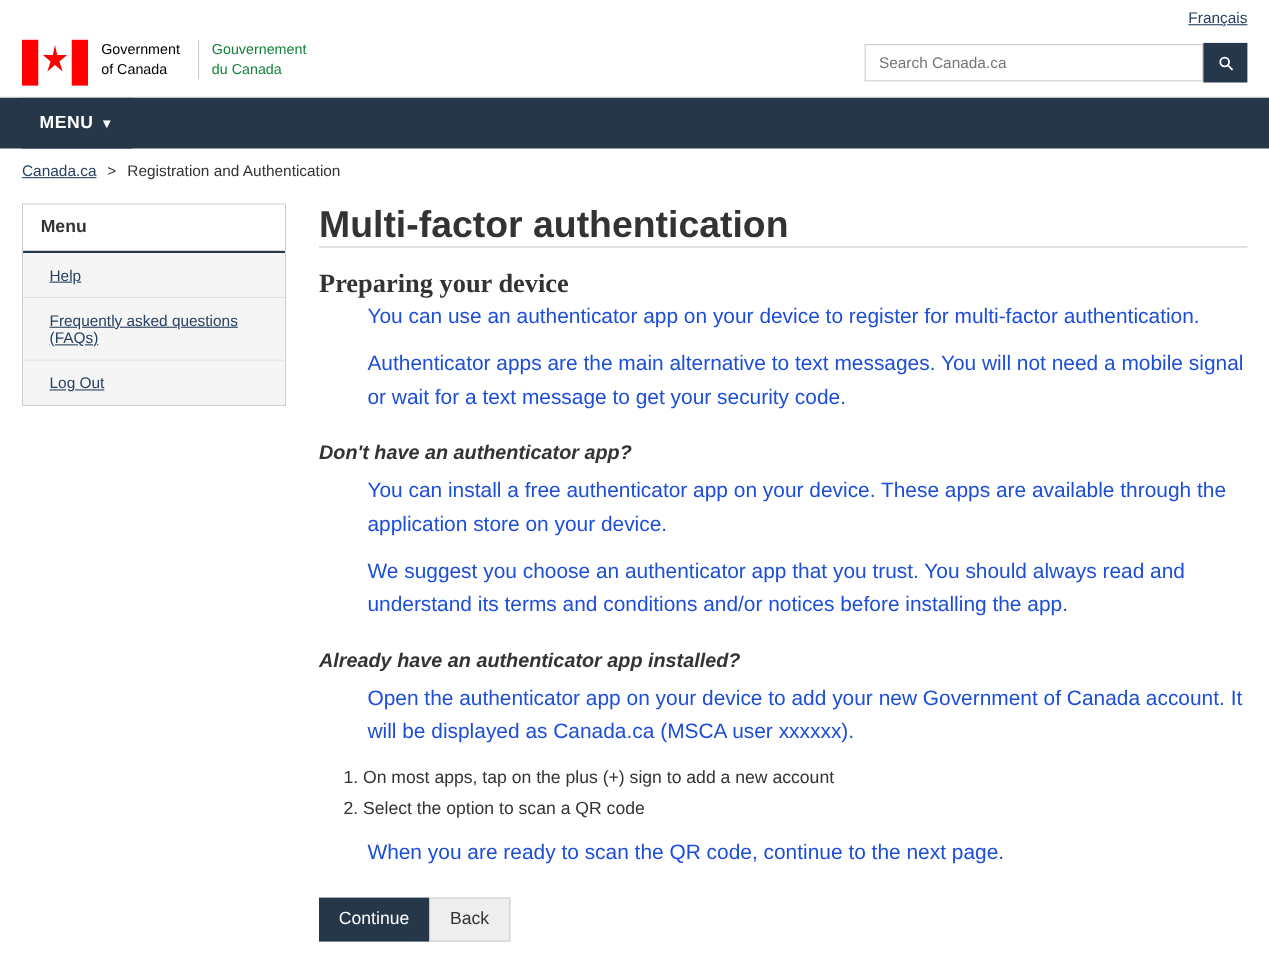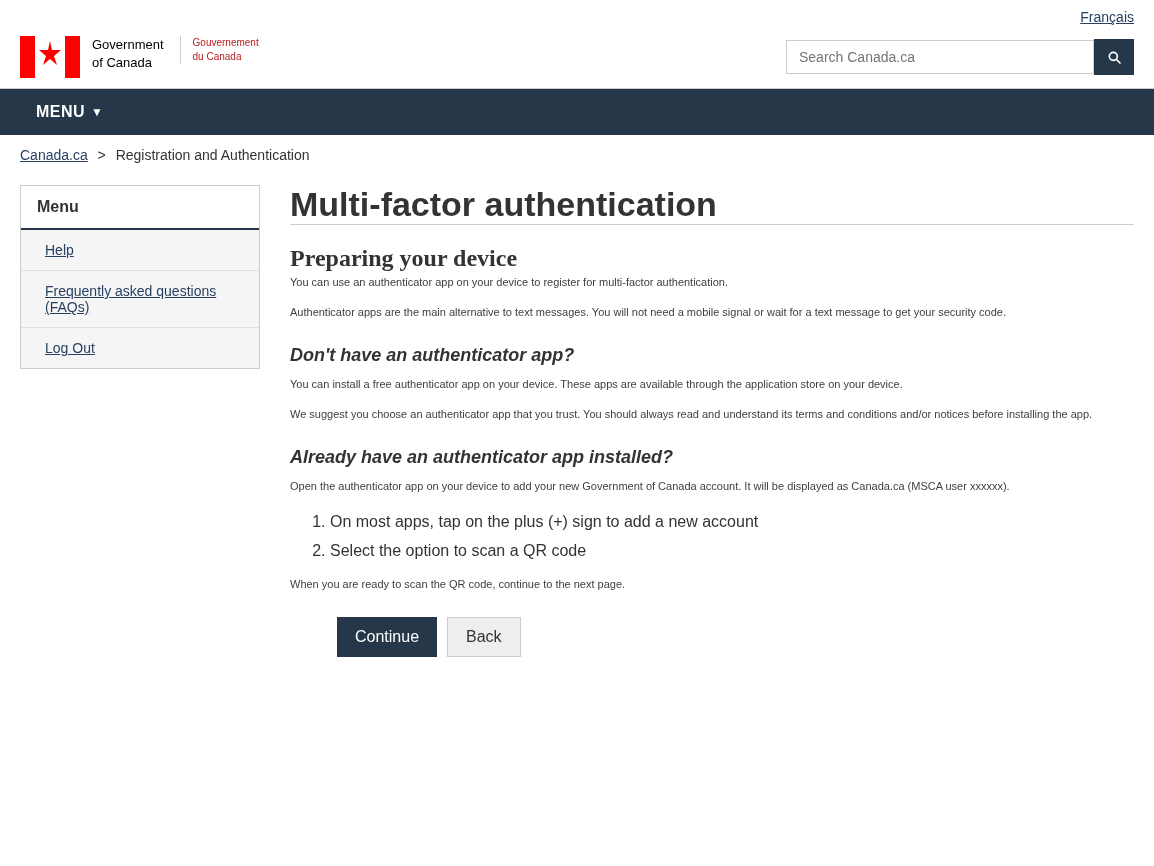--- a/index.html
+++ b/index.html
@@ -30,23 +30,23 @@
       gap: 12px;
     }
 
     .gov-name {
       font-size: 13px;
       line-height: 1.4;
       color: #000;
     }
 
     .gov-name-fr {
-      font-size: 10px;
+      font-size: 13px;
       line-height: 1.4;
-      color: #b91c1c;
+      color: #15803d;
       border-left: 1px solid #ccc;
       padding-left: 12px;
       margin-left: 4px;
     }
 
     .search-container {
       display: flex;
       align-items: center;
     }
 
@@ -173,47 +173,46 @@
     .section-title {
       font-size: 24px;
       font-weight: bold;
       color: #333;
       margin-bottom: 2px;
       margin-top: 20px;
       font-family: Liberation Serif, serif;
     }
 
     .content-paragraph {
-      font-size: 11px;
+      font-size: 19px;
       line-height: 1.6;
-      color: #404040;
+      color: #1d4ed8;
       margin-bottom: 12px;
+      margin-left: 44px;
     }
 
     .subsection-title {
       font-size: 18px;
       font-weight: bold;
       color: #333;
       margin-top: 24px;
       margin-bottom: 10px;
       font-style: italic;
     }
 
     .content-list {
       margin: 10px 0 10px 40px;
       font-size: 16px;
       line-height: 1.8;
       color: #333;
     }
 
     .button-row {
       display: flex;
-      gap: 10px;
       margin-top: 24px;
-      margin-left: 47px;
     }
 
     .btn-continue {
       background: #26374a;
       color: #fff;
       border: none;
       padding: 10px 18px;
       font-size: 16px;
       cursor: pointer;
     }

